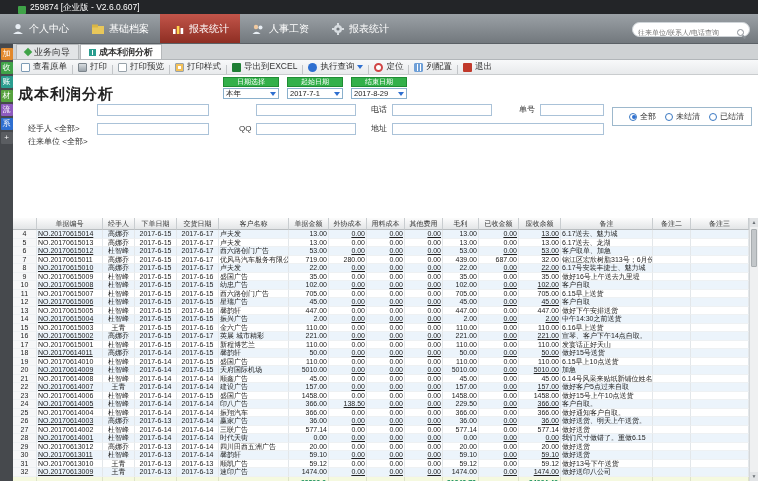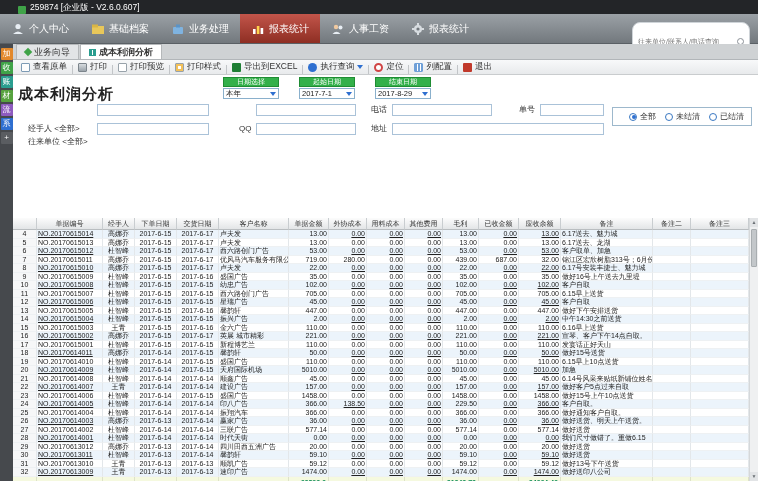--- a/index.html
+++ b/index.html
@@ -15,21 +15,21 @@
   
   .nav { position:absolute; top:14px; left:0; right:0; height:30px;
     background:linear-gradient(#9ba1a6,#72787d); display:flex; align-items:stretch;
     border-bottom:1px solid #5a6065; }
   .nav-item { display:flex; align-items:center; gap:4px; padding:0 11px; color:#fff;
     font-size:10px; cursor:default; }
   .nav-item.active { background:linear-gradient(#c2554a,#8e2e23); }
   .nicon { width:14px; height:14px; display:inline-flex; }
   .search { position:absolute; top:8px; right:8px; width:118px; height:15px;
     border-radius:8px; background:#fff; border:1px solid #cfd4d8; display:flex;
-    align-items:flex-start; padding:15px 5px; }
+    align-items:flex-end; padding:0 5px; }
   .search input { flex:1; border:none; outline:none; font-size:7px; color:#666;
     background:transparent; min-width:0; font-family:inherit; }
   .mag { width:7px; height:7px; border:1.5px solid #8a9096; border-radius:50%; position:relative; flex:none; }
   .mag::after { content:""; position:absolute; width:4px; height:1.5px; background:#8a9096;
     transform:rotate(45deg); left:4px; top:6px; }
 
   
   .sidebar { position:absolute; top:44px; left:0; width:13px; bottom:0; background:#46494d;
     display:flex; flex-direction:column; align-items:center; padding-top:4px; gap:2px; }
   .side-btn { width:12px; height:12px; color:#fff; font-size:8px; line-height:12px;
@@ -59,21 +59,21 @@
   .ti-style { background:#fff; border:1px solid #98a2aa; box-shadow:inset 0 0 0 2px #f3c15a; }
   .ti-excel { background:#1e7e34; }
   .ti-query { background:#2e6fd0; border-radius:50%; }
   .ti-locate { background:#fff; border:2px solid #d04545; border-radius:50%; }
   .ti-cols { background:repeating-linear-gradient(90deg,#6fa0d8 0 2px,#fff 2px 3px); border:1px solid #6fa0d8; }
   .ti-exit { background:#c0392b; }
   .caret { width:0; height:0; border-left:3px solid transparent; border-right:3px solid transparent;
     border-top:4px solid #2e6fd0; display:inline-block; }
 
   
-  .filterbox { position:absolute; top:33px; left:210px; display:flex; gap:20px; }
+  .filterbox { position:absolute; top:33px; left:210px; display:flex; gap:8px; }
   .fcol { width:56px; }
   .fhead { height:10px; background:#33b04a; border:1px solid #1f8c33; color:#fff;
     font-size:7px; line-height:8px; text-align:center; }
   .fdd { margin-top:1px; height:11px; background:#fff; border:1px solid #8ab0cc;
     font-size:7.5px; color:#222; display:flex; align-items:center;
     justify-content:space-between; padding:0 2px; }
 
   .page-title { position:absolute; top:41px; left:5px; font-size:15px; font-weight:bold;
     color:#222; letter-spacing:1px; }
 
@@ -141,29 +141,20 @@
     </div>
     <div class="nav-item">
       <span class="nicon">
         <svg viewBox="0 0 14 14" width="14" height="14">
             <rect x="1" y="4" width="12" height="8" fill="#e8c75a"></rect>
             <rect x="1" y="2.5" width="6" height="3" fill="#d9b544"></rect>
           </svg>
         </span>
       <span>基础档案</span>
     </div>
-    <div class="nav-item">
-      <span class="nicon">
-        <svg viewBox="0 0 14 14" width="14" height="14">
-            <rect x="2" y="5" width="10" height="7" rx="1" fill="#7fb3e0"></rect>
-            <rect x="5" y="2.5" width="4" height="3" fill="#5b93c6"></rect>
-          </svg>
-        </span>
-      <span>业务处理</span>
-    </div>
     <div class="nav-item active">
       <span class="nicon">
         <svg viewBox="0 0 14 14" width="14" height="14">
             <rect x="2" y="7" width="2.6" height="5" fill="#fff"></rect>
             <rect x="5.8" y="4" width="2.6" height="8" fill="#ffd24d"></rect>
             <rect x="9.6" y="6" width="2.6" height="6" fill="#fff"></rect>
           </svg>
         </span>
       <span>报表统计</span>
     </div>

